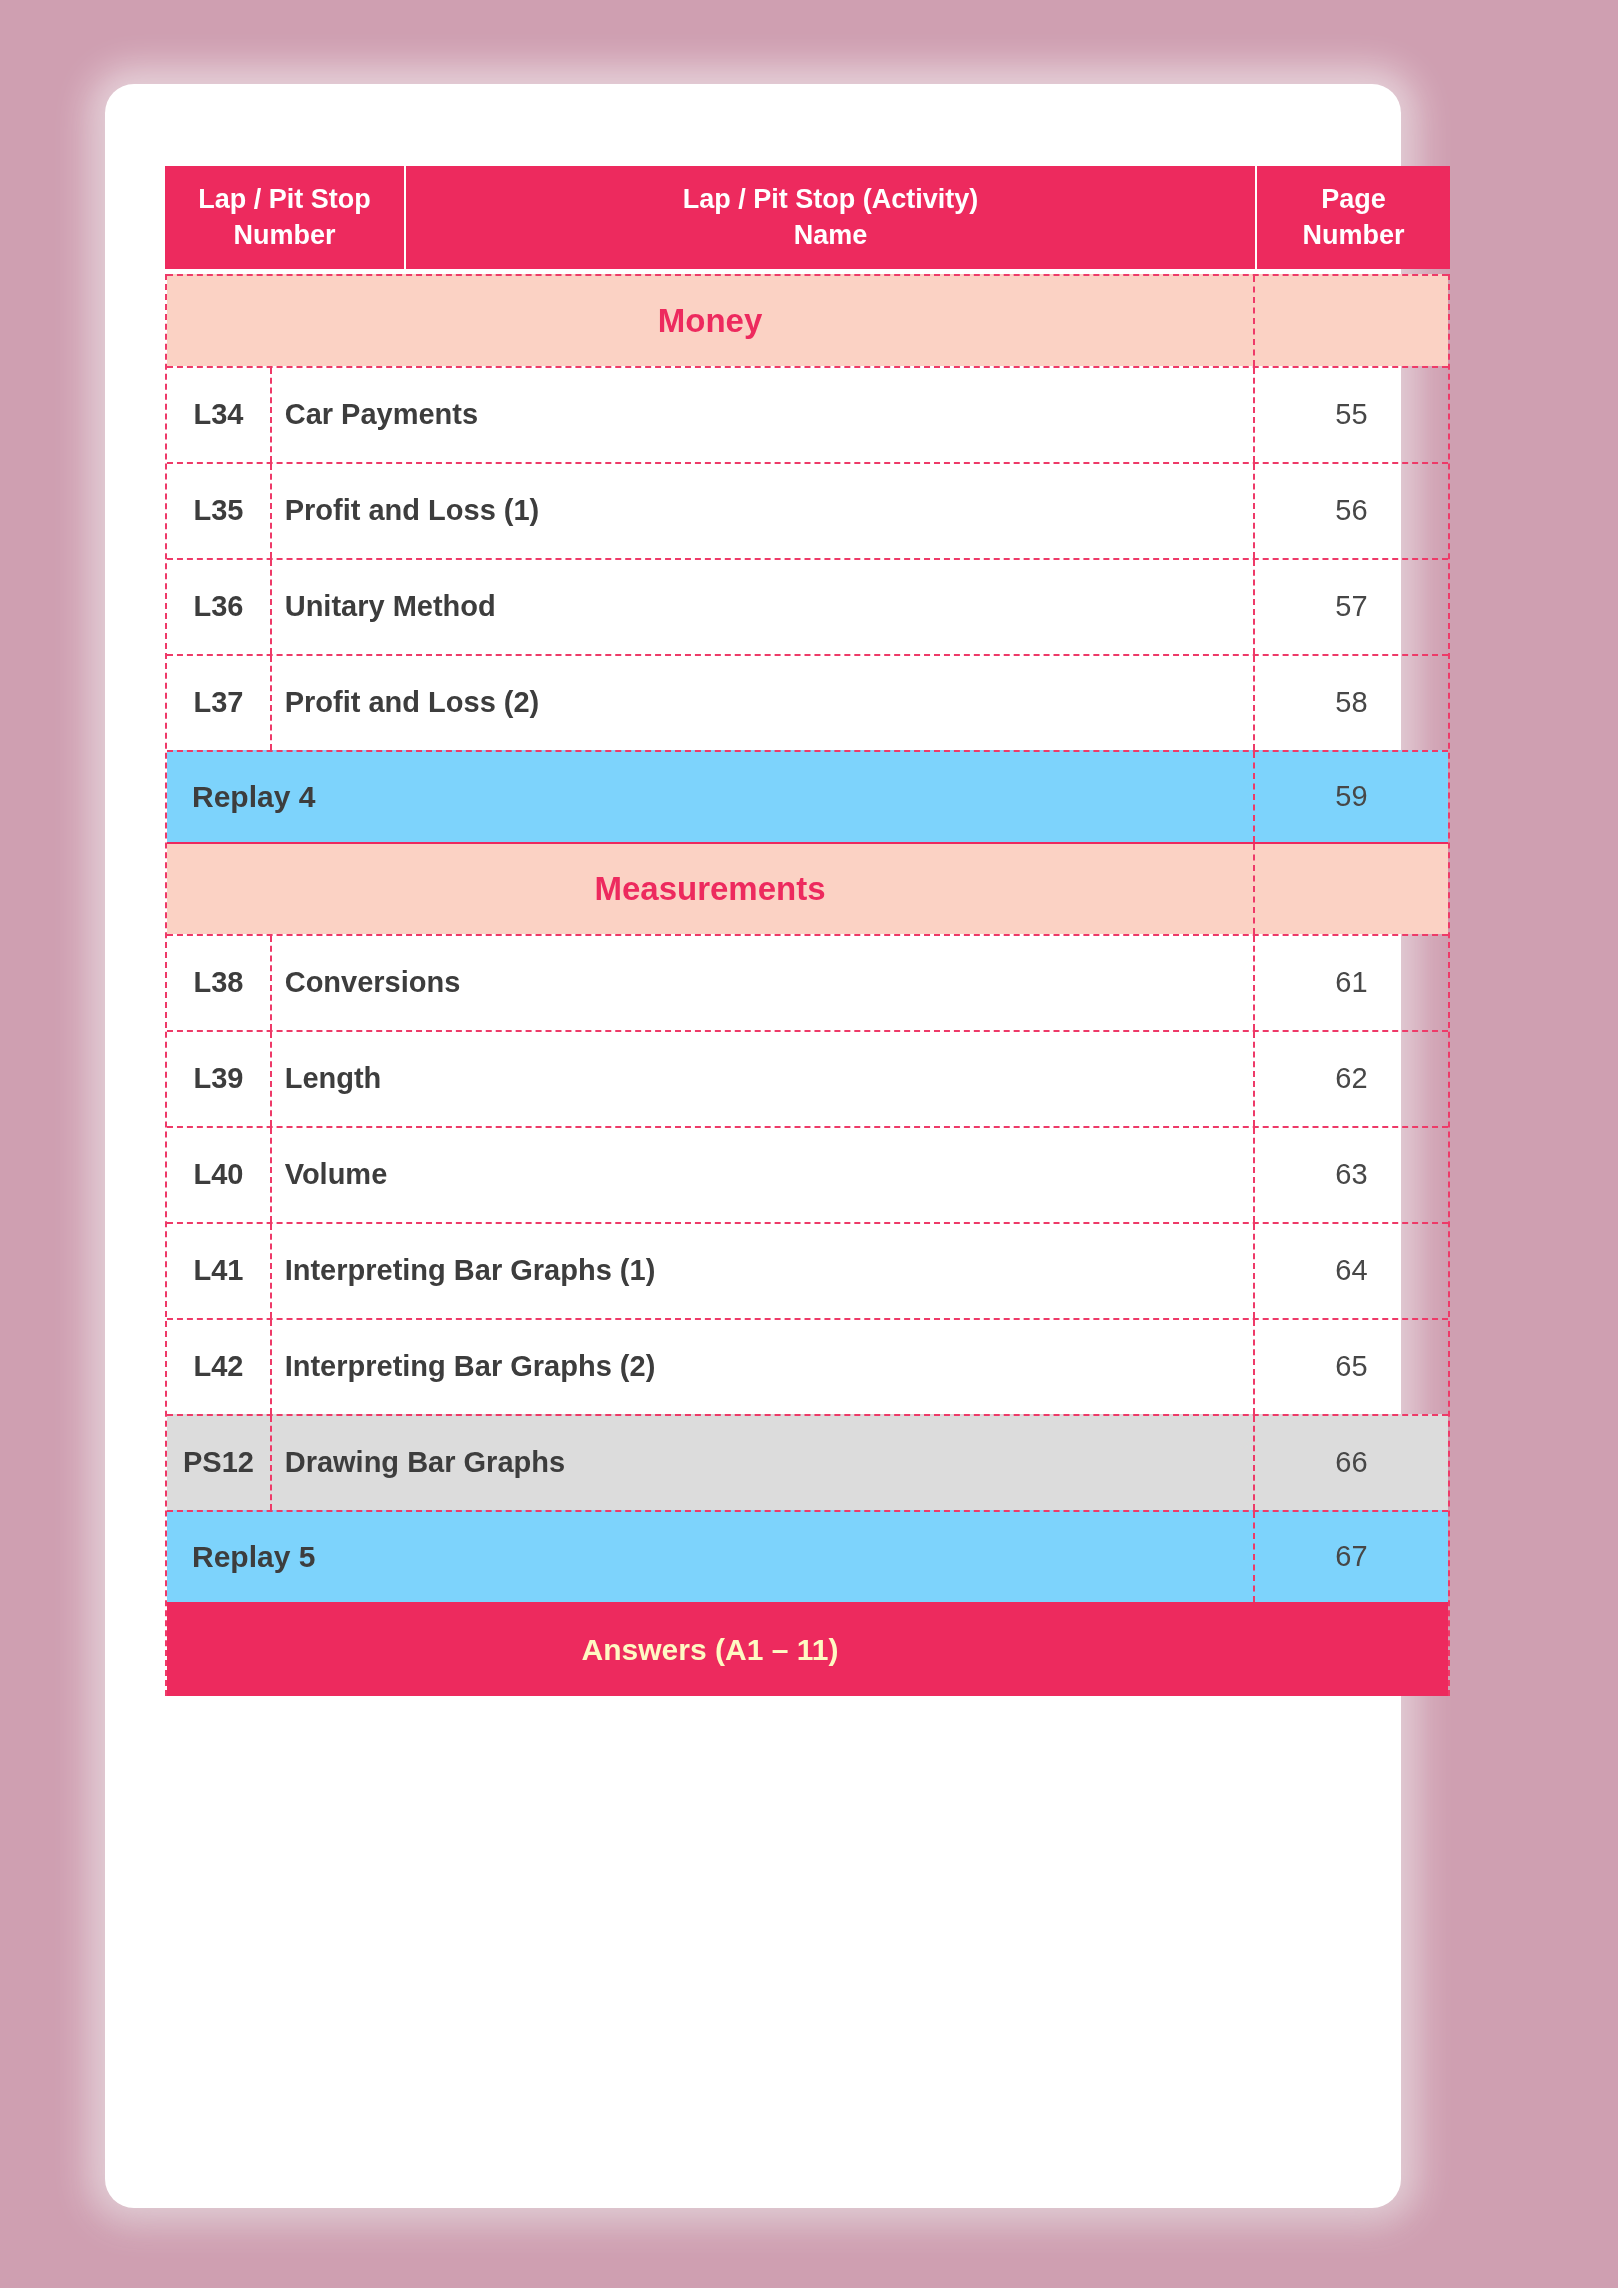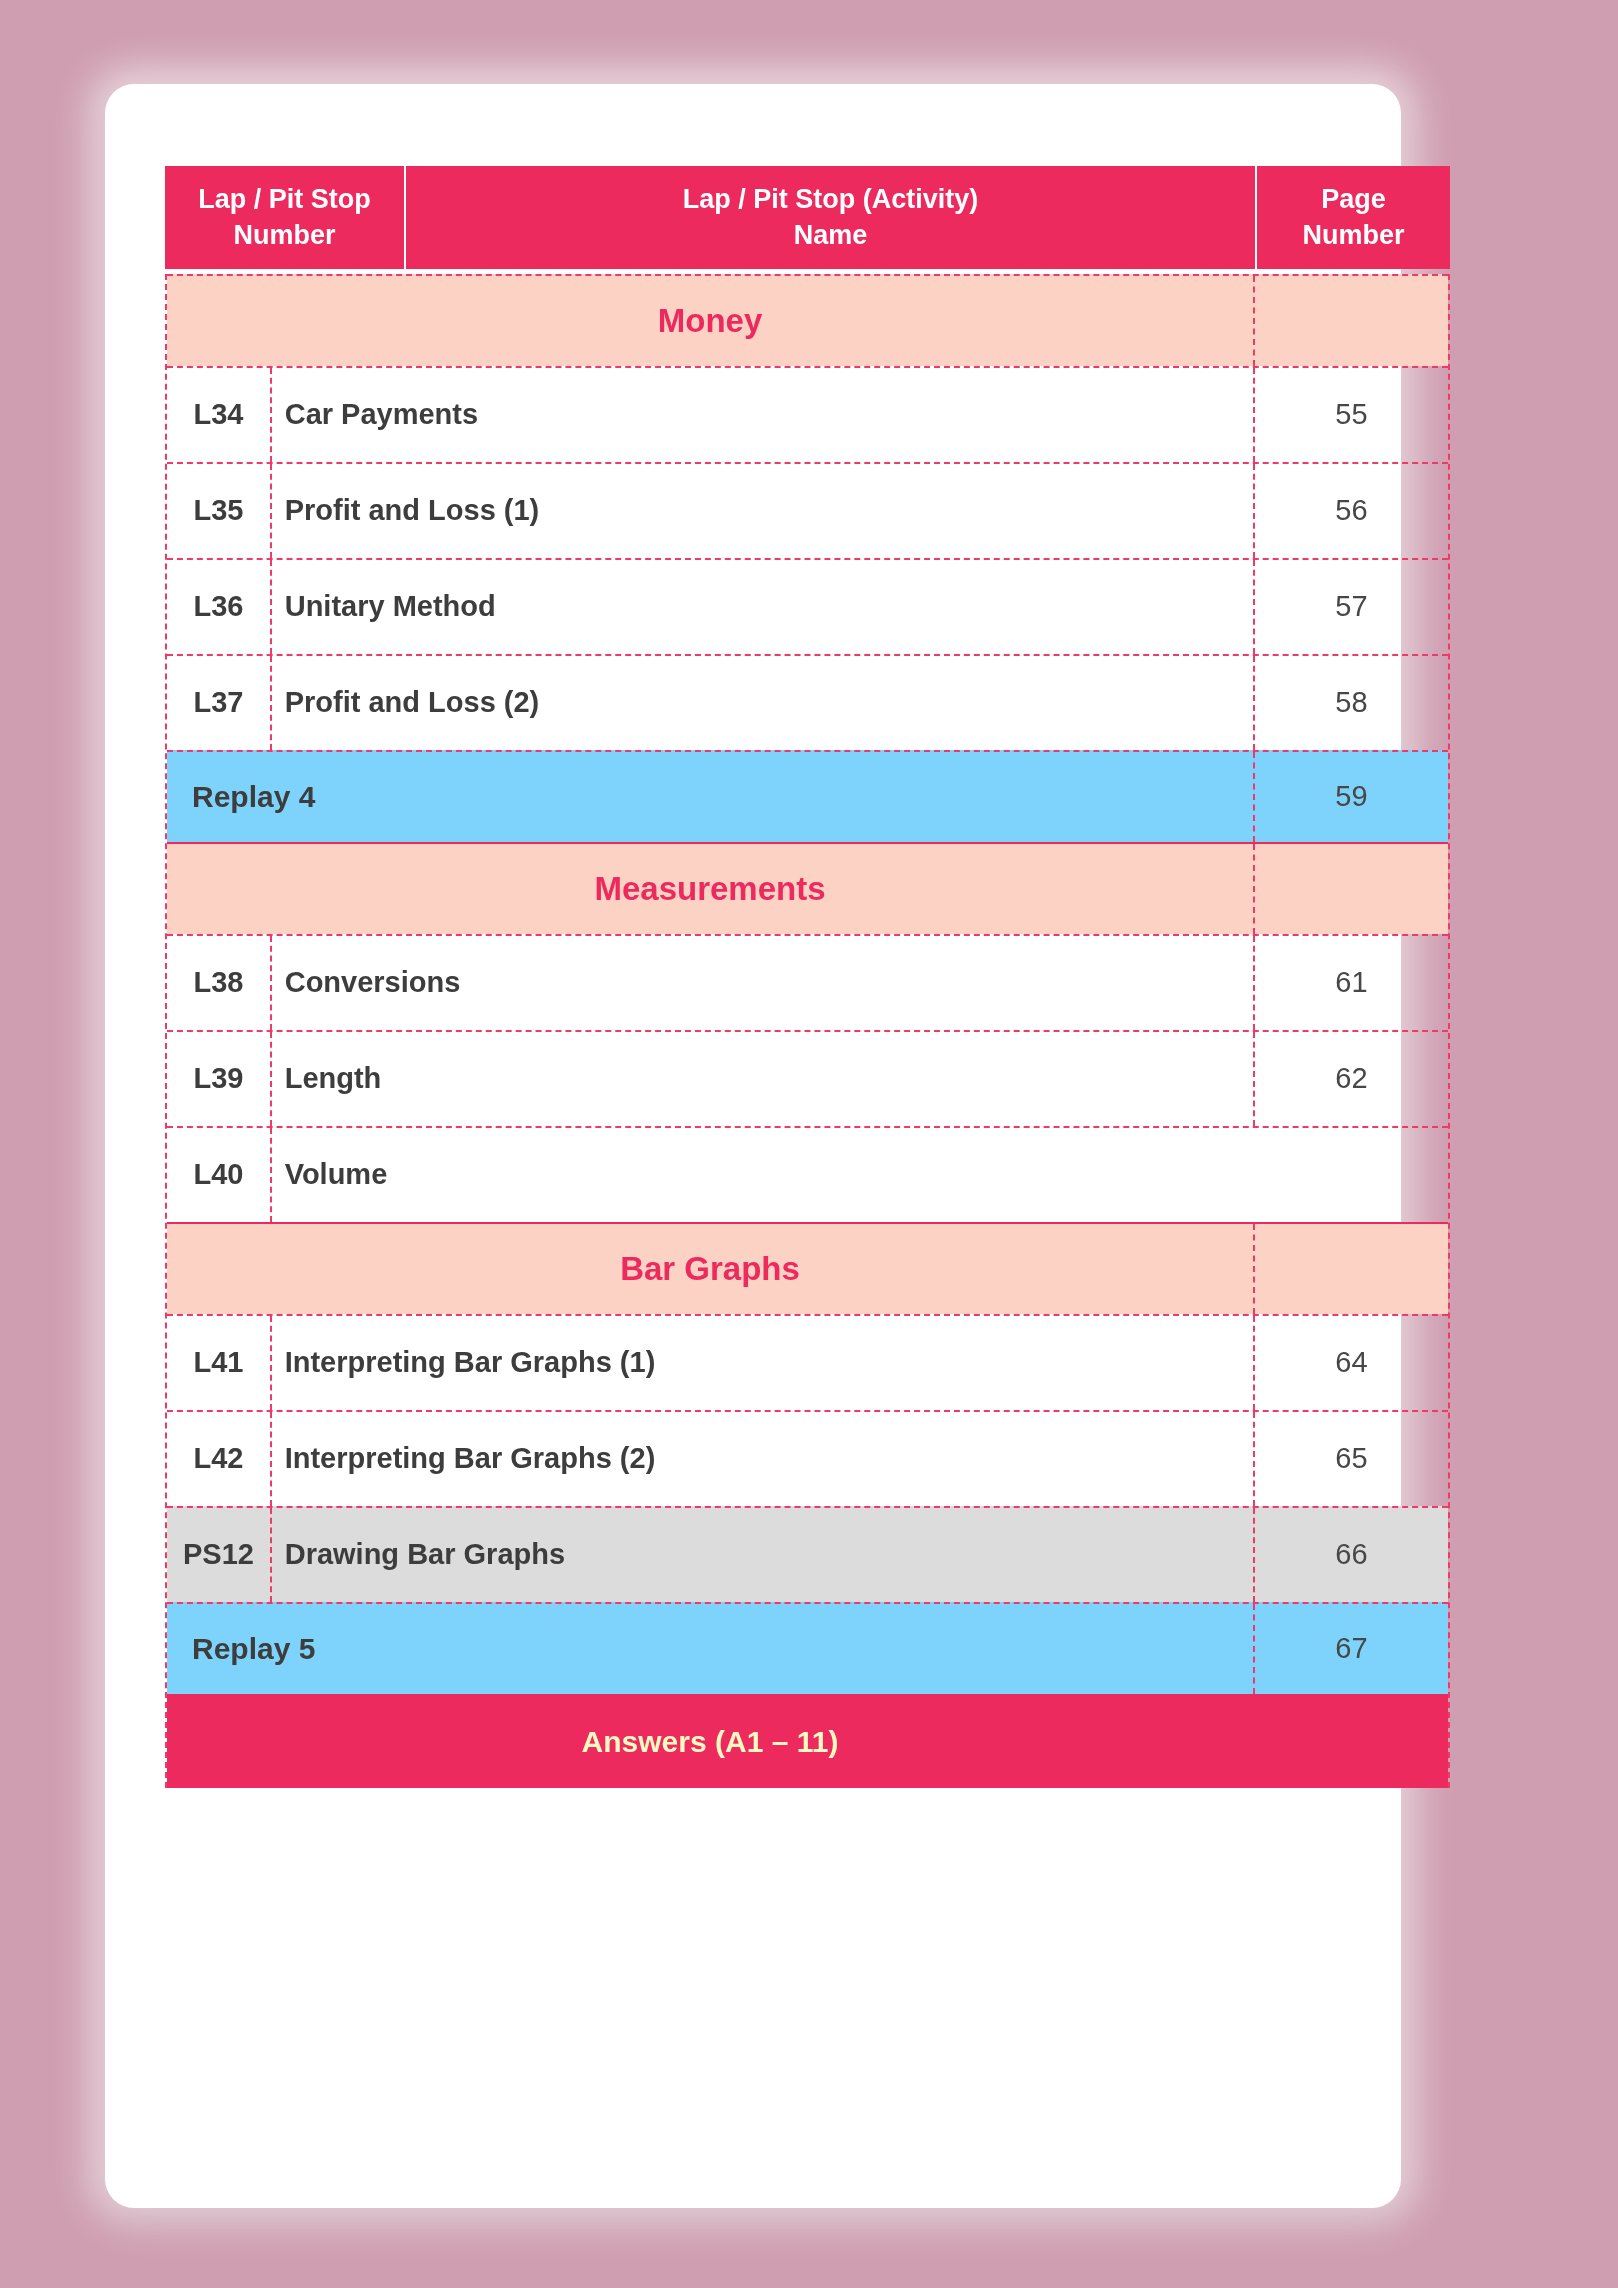--- a/index.html
+++ b/index.html
@@ -128,26 +128,23 @@
 
       <div class="row cols3">
         <div class="cell num">L39</div>
         <div class="cell name dl">Length</div>
         <div class="cell pagenum dl">62</div>
       </div>
 
       <div class="row cols3">
         <div class="cell num">L40</div>
         <div class="cell name dl">Volume</div>
+        <div class="cell pagenum dl">63</div>
       </div>
 
-      <div class="row cols2 section solid-top">
-        <div class="cell section-title">Bar Graphs</div>
-        <div class="cell dl"></div>
-      </div>
 
       <div class="row cols3">
         <div class="cell num">L41</div>
         <div class="cell name dl">Interpreting Bar Graphs (1)</div>
         <div class="cell pagenum dl">64</div>
       </div>
 
       <div class="row cols3">
         <div class="cell num">L42</div>
         <div class="cell name dl">Interpreting Bar Graphs (2)</div>

